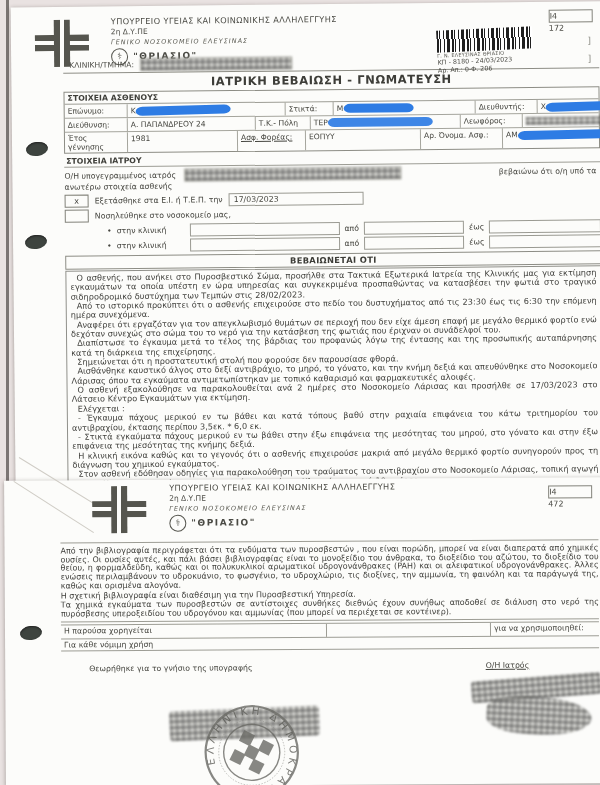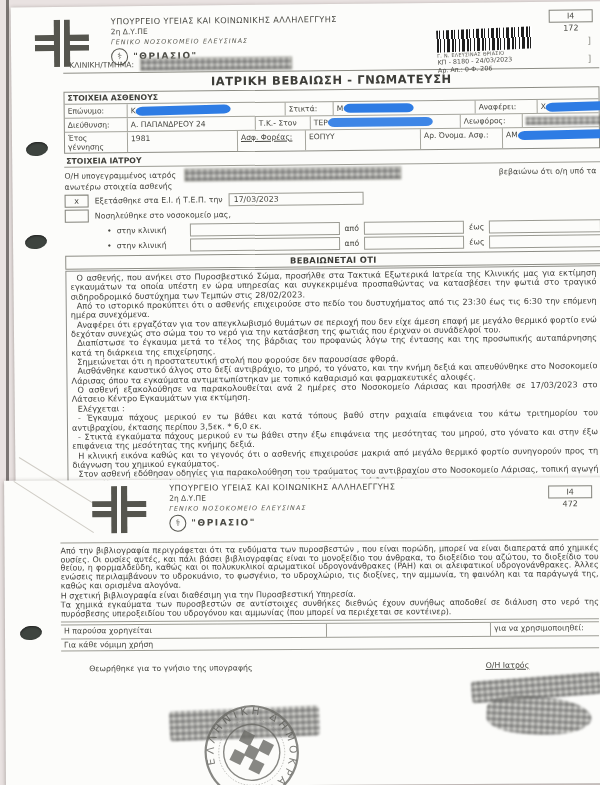--- a/index.html
+++ b/index.html
@@ -18,21 +18,21 @@
   .gcross::after{content:"";position:absolute;top:0;bottom:0;left:19px;width:16px;
     background:linear-gradient(90deg,#55554e 0 6px,#fcfcfa 6px 10px,#55554e 10px 16px);}
   .hdr-text{position:absolute;left:100px;top:11px;line-height:9px;}
   .ministry{font-size:8.2px;letter-spacing:.4px;color:#4c4c46;}
   .dype{font-size:7.5px;color:#4c4c46;margin-top:1px;}
   .gnh{font-size:6.4px;font-style:italic;letter-spacing:1.1px;color:#5a5a52;margin-top:2px;}
   .emblem-row{display:flex;align-items:center;margin-top:1px;}
   .emblem{width:15px;height:15px;border:1.6px solid #55554e;border-radius:50%;
     display:flex;align-items:center;justify-content:center;font-size:9px;color:#55554e;}
   .thriasio{font-size:9px;font-weight:bold;letter-spacing:1.5px;color:#4a4a44;margin-left:5px;}
-  .formbox{position:absolute;right:14px;top:8px;width:44px;text-align:center;}
+  .formbox{position:absolute;right:14px;top:8px;width:44px;}
   .formbox .code{border:1px solid #83837b;font-size:8px;padding:1px 0;color:#4c4c46;}
   .formbox .num{font-size:8px;margin-top:1px;color:#4c4c46;}
   .bracket{position:absolute;right:16px;font-size:9px;color:#8b8b83;}
   .bc-block{position:absolute;right:70px;top:26px;width:100px;transform:rotate(-2deg);}
   .barcode{width:96px;height:22px;
     background:repeating-linear-gradient(90deg,#1f1f1f 0 2px,#fff 2px 3px,#1f1f1f 3px 4px,#fff 4px 7px,#1f1f1f 7px 8px,#fff 8px 10px,#1f1f1f 10px 13px,#fff 13px 15px);}
   .bc-cap{font-size:5px;color:#5a5a54;letter-spacing:.2px;}
   .bc-line{font-size:6.4px;color:#4e4e48;}
   .clinic-row{position:absolute;left:58px;top:52px;display:flex;align-items:center;}
   .clinic-row .lbl{font-size:7.6px;color:#4c4c46;}
@@ -131,30 +131,30 @@
         <div class="pcell">Επώνυμο:</div>
         <div class="pcell">
             <span>Κ</span>
             <span class="blue-redact" style="width:95px;transform:rotate(-1deg);"></span>
           </div>
         <div class="pcell">Στικτά:</div>
         <div class="pcell">
             <span>Μ</span>
             <span class="blue-redact" style="width:70px;"></span>
           </div>
-        <div class="pcell">Αναφέρει:</div>
+        <div class="pcell">Διευθυντής:</div>
         <div class="pcell">
             <span>Χ</span>
             <span class="blue-redact" style="width:110px;transform:rotate(-1.2deg);"></span>
           </div>
       </div>
       <div class="prow" style="grid-template-columns:62px 128px 55px 150px 62px 1fr;">
         <div class="pcell">Διεύθυνση:</div>
         <div class="pcell">Α. ΠΑΠΑΝΔΡΕΟΥ 24</div>
-        <div class="pcell">Τ.Κ.- Στον</div>
+        <div class="pcell">Τ.Κ.- Πόλη</div>
         <div class="pcell">
             <span>ΤΕΡ</span>
             <span class="blue-redact" style="width:105px;opacity:.92;"></span>
           </div>
         <div class="pcell">Λεωφόρος:</div>
         <div class="pcell">
             <span class="pix" style="display:inline-block;width:90px;height:8px;"></span>
           </div>
       </div>
       <div class="prow" style="grid-template-columns:62px 110px 68px 115px 82px 1fr;">

